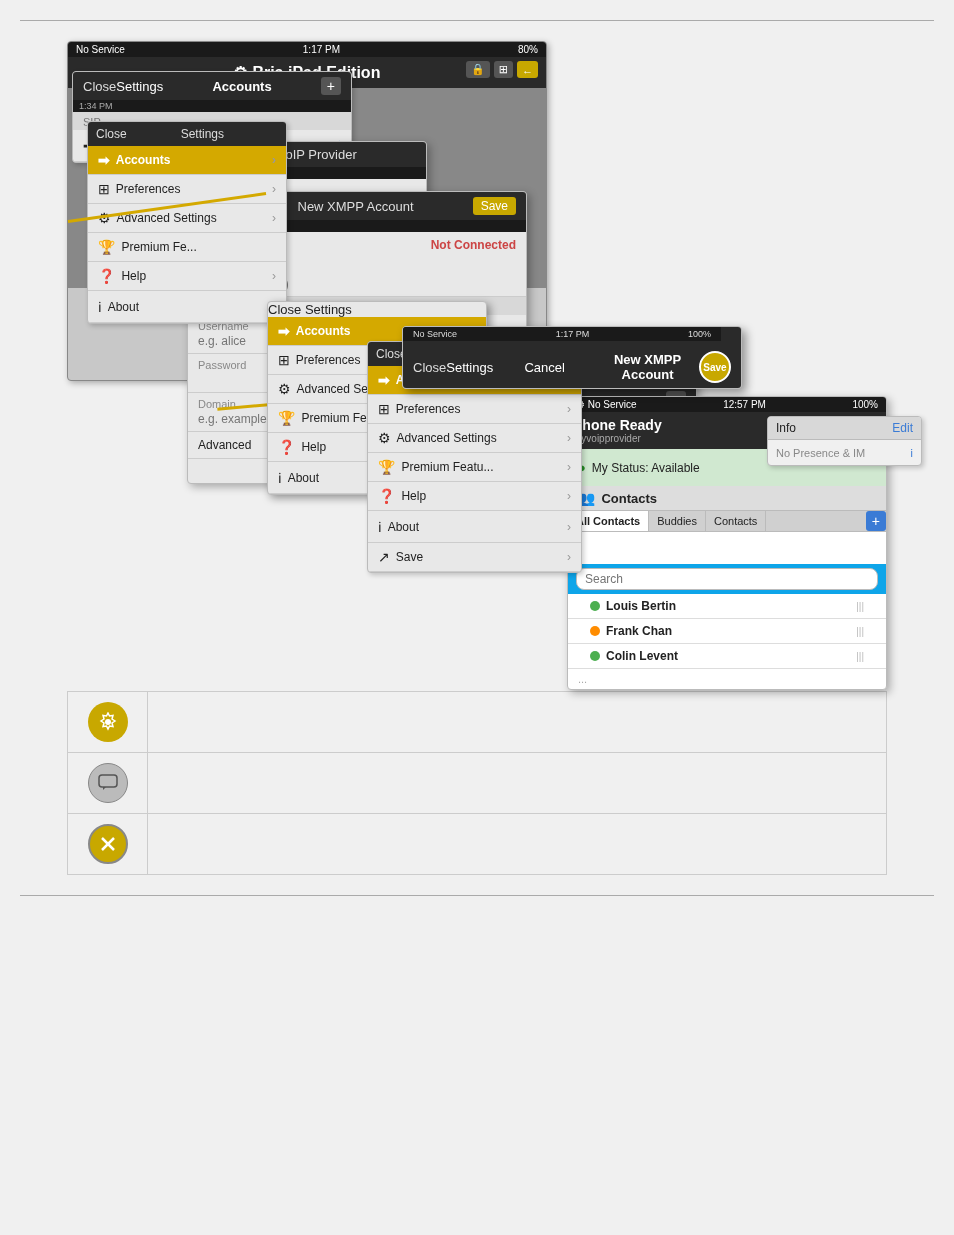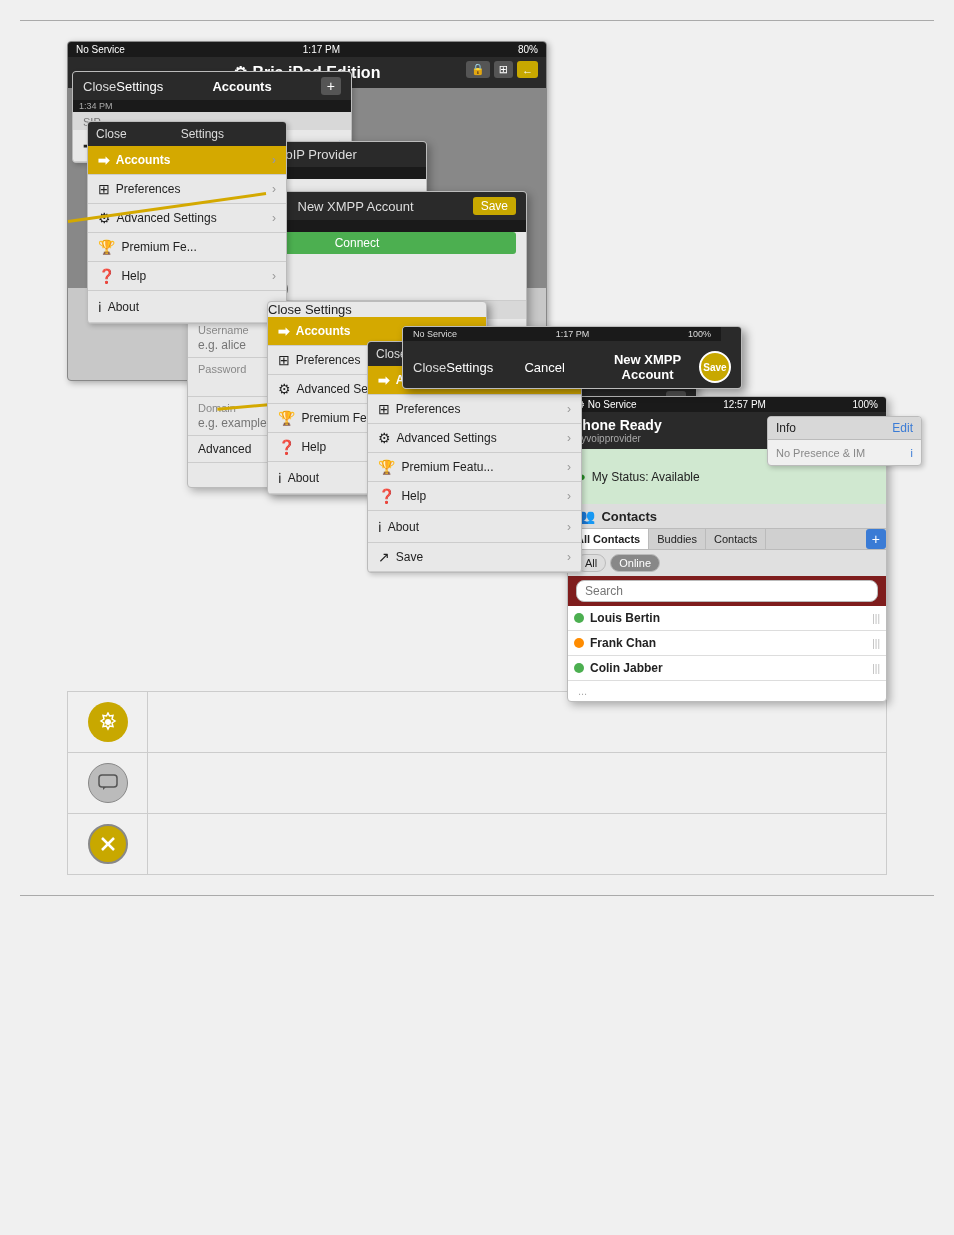--- a/index.html
+++ b/index.html
@@ -382,33 +382,34 @@
       background: #3a7bd5;
       color: #fff;
       border: none;
       border-radius: 3px;
       padding: 1px 6px;
       font-size: 14px;
       cursor: pointer;
     }
     .search-bar {
       padding: 4px 8px;
-      background: #7f1d1d;
+      background: #0ea5e9;
+      margin-top: 32px;
     }
     .search-bar input {
       width: 100%;
       border-radius: 8px;
       border: 1px solid #bbb;
       padding: 3px 8px;
       font-size: 12px;
       background: #fff;
       outline: none;
     }
     .contact-list-item {
-      padding: 5px 6px;
+      padding: 5px 22px;
       border-bottom: 1px solid #ddd;
       display: flex;
       align-items: center;
       gap: 6px;
       font-size: 12px;
       cursor: pointer;
     }
     .contact-status-dot {
       width: 10px; height: 10px;
       border-radius: 50%;
@@ -572,21 +573,24 @@
 
     <div class="xmpp-panel-back">
       <div class="xmpp-header">
         <span>Cancel</span>
         <span>New XMPP Account</span>
         <button class="save-btn">Save</button>
       </div>
       <div style="background:#1a1a1a; color:#aaa; font-size:9px; padding:1px 8px;">
         <span>1:33 PM</span>
       </div>
-      <div class="connect-btn">Connect</div>
+      <div class="xmpp-status-row">
+        <span>Account Status</span>
+        <span class="status-not-connected">Not Connected</span>
+      </div>
       <div class="xmpp-field">
         <div class="field-label">Account Name</div>
         <input type="text" placeholder="(account display)" style="">
       </div>
       <div class="section-label">User Details</div>
       <div class="xmpp-field">
         <div class="field-label">Username</div>
         <input type="text" placeholder="e.g. alice" style="">
       </div>
       <div class="xmpp-field">
@@ -778,54 +782,50 @@
       <div class="phone-ready-title">
         <div style="display:flex; flex-direction:column; align-items:flex-start;">
           <span style="font-size:14px; font-weight:bold;">Phone Ready</span>
           <span style="font-size:10px; color:#aaa; font-weight:normal;">Myvoipprovider</span>
         </div>
         <div style="display:flex; gap:6px;">
           <button class="icon-btn">⊞</button>
           <button class="icon-btn yellow">←</button>
         </div>
       </div>
-      <div style="background:#d0e8d0; padding:20px 10px; display:flex; align-items:center; gap:6px;">
+      <div style="background:#d0e8d0; padding:11px 10px; display:flex; align-items:center; gap:6px;">
         <span style="color:#228b22; font-size:13px;">●</span>
         <span style="font-size:12px;">My Status: Available</span>
       </div>
       <div style="background:#ddd; padding:4px 10px; display:flex; align-items:center; gap:6px; border-bottom:1px solid #bbb;">
         <span style="font-size:14px;">👥</span>
         <span style="font-weight:bold;">Contacts</span>
       </div>
       <div class="contacts-tabs">
         <div class="contacts-tab active">All Contacts</div>
         <div class="contacts-tab">Buddies</div>
         <div class="contacts-tab">Contacts</div>
         <button class="plus-btn">+</button>
       </div>
-      <div class="sub-tabs">
-        <div class="sub-tab">All</div>
-        <div class="sub-tab active">Online</div>
-      </div>
       <div class="search-bar">
         <input type="text" placeholder="Search" style="">
       </div>
       <div class="contact-list-item">
         <div class="contact-status-dot status-green"></div>
         <span class="contact-name">Louis Bertin</span>
         <span class="contact-bar-indicator">|||</span>
       </div>
       <div class="contact-list-item">
         <div class="contact-status-dot status-orange"></div>
         <span class="contact-name">Frank Chan</span>
         <span class="contact-bar-indicator">|||</span>
       </div>
       <div class="contact-list-item">
         <div class="contact-status-dot status-green"></div>
-        <span class="contact-name">Colin Jabber</span>
+        <span class="contact-name">Colin Levent</span>
         <span class="contact-bar-indicator">|||</span>
       </div>
       <div style="padding:4px 10px; font-size:11px; color:#aaa;">...</div>
     </div>
 
     <div class="info-panel">
       <div class="info-panel-header">
         <span>Info</span>
         <span style="cursor:pointer; color:#3a7bd5;">Edit</span>
       </div>

